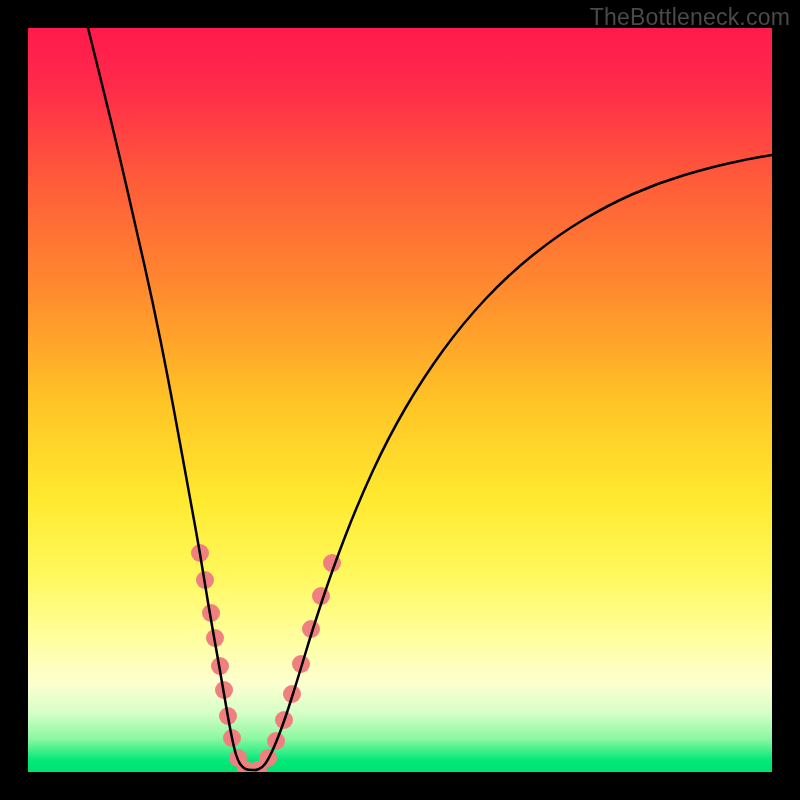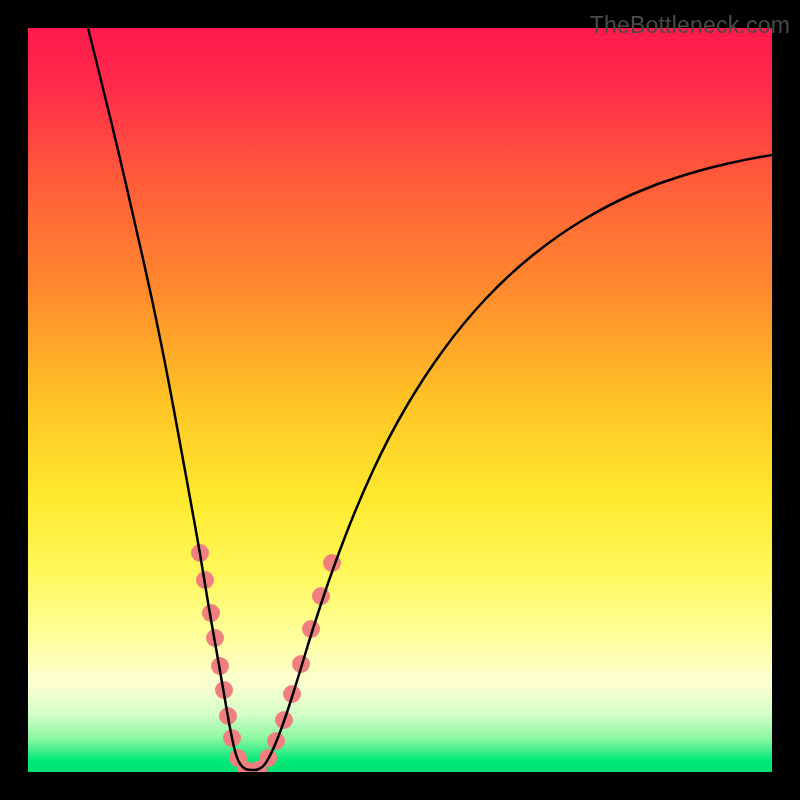--- a/index.html
+++ b/index.html
@@ -21,21 +21,21 @@
   }
   .gradient {
     position: absolute;
     left: 0;
     top: 0;
     width: 100%;
     height: 100%;
   }
   .watermark {
     position: absolute;
-    top: 12px;
+    top: 4px;
     right: 10px;
     color: #4a4a4a;
     font-size: 23px;
     font-weight: 500;
     letter-spacing: 0.2px;
     z-index: 10;
   }
   svg.curves {
     position: absolute;
     left: 0;

